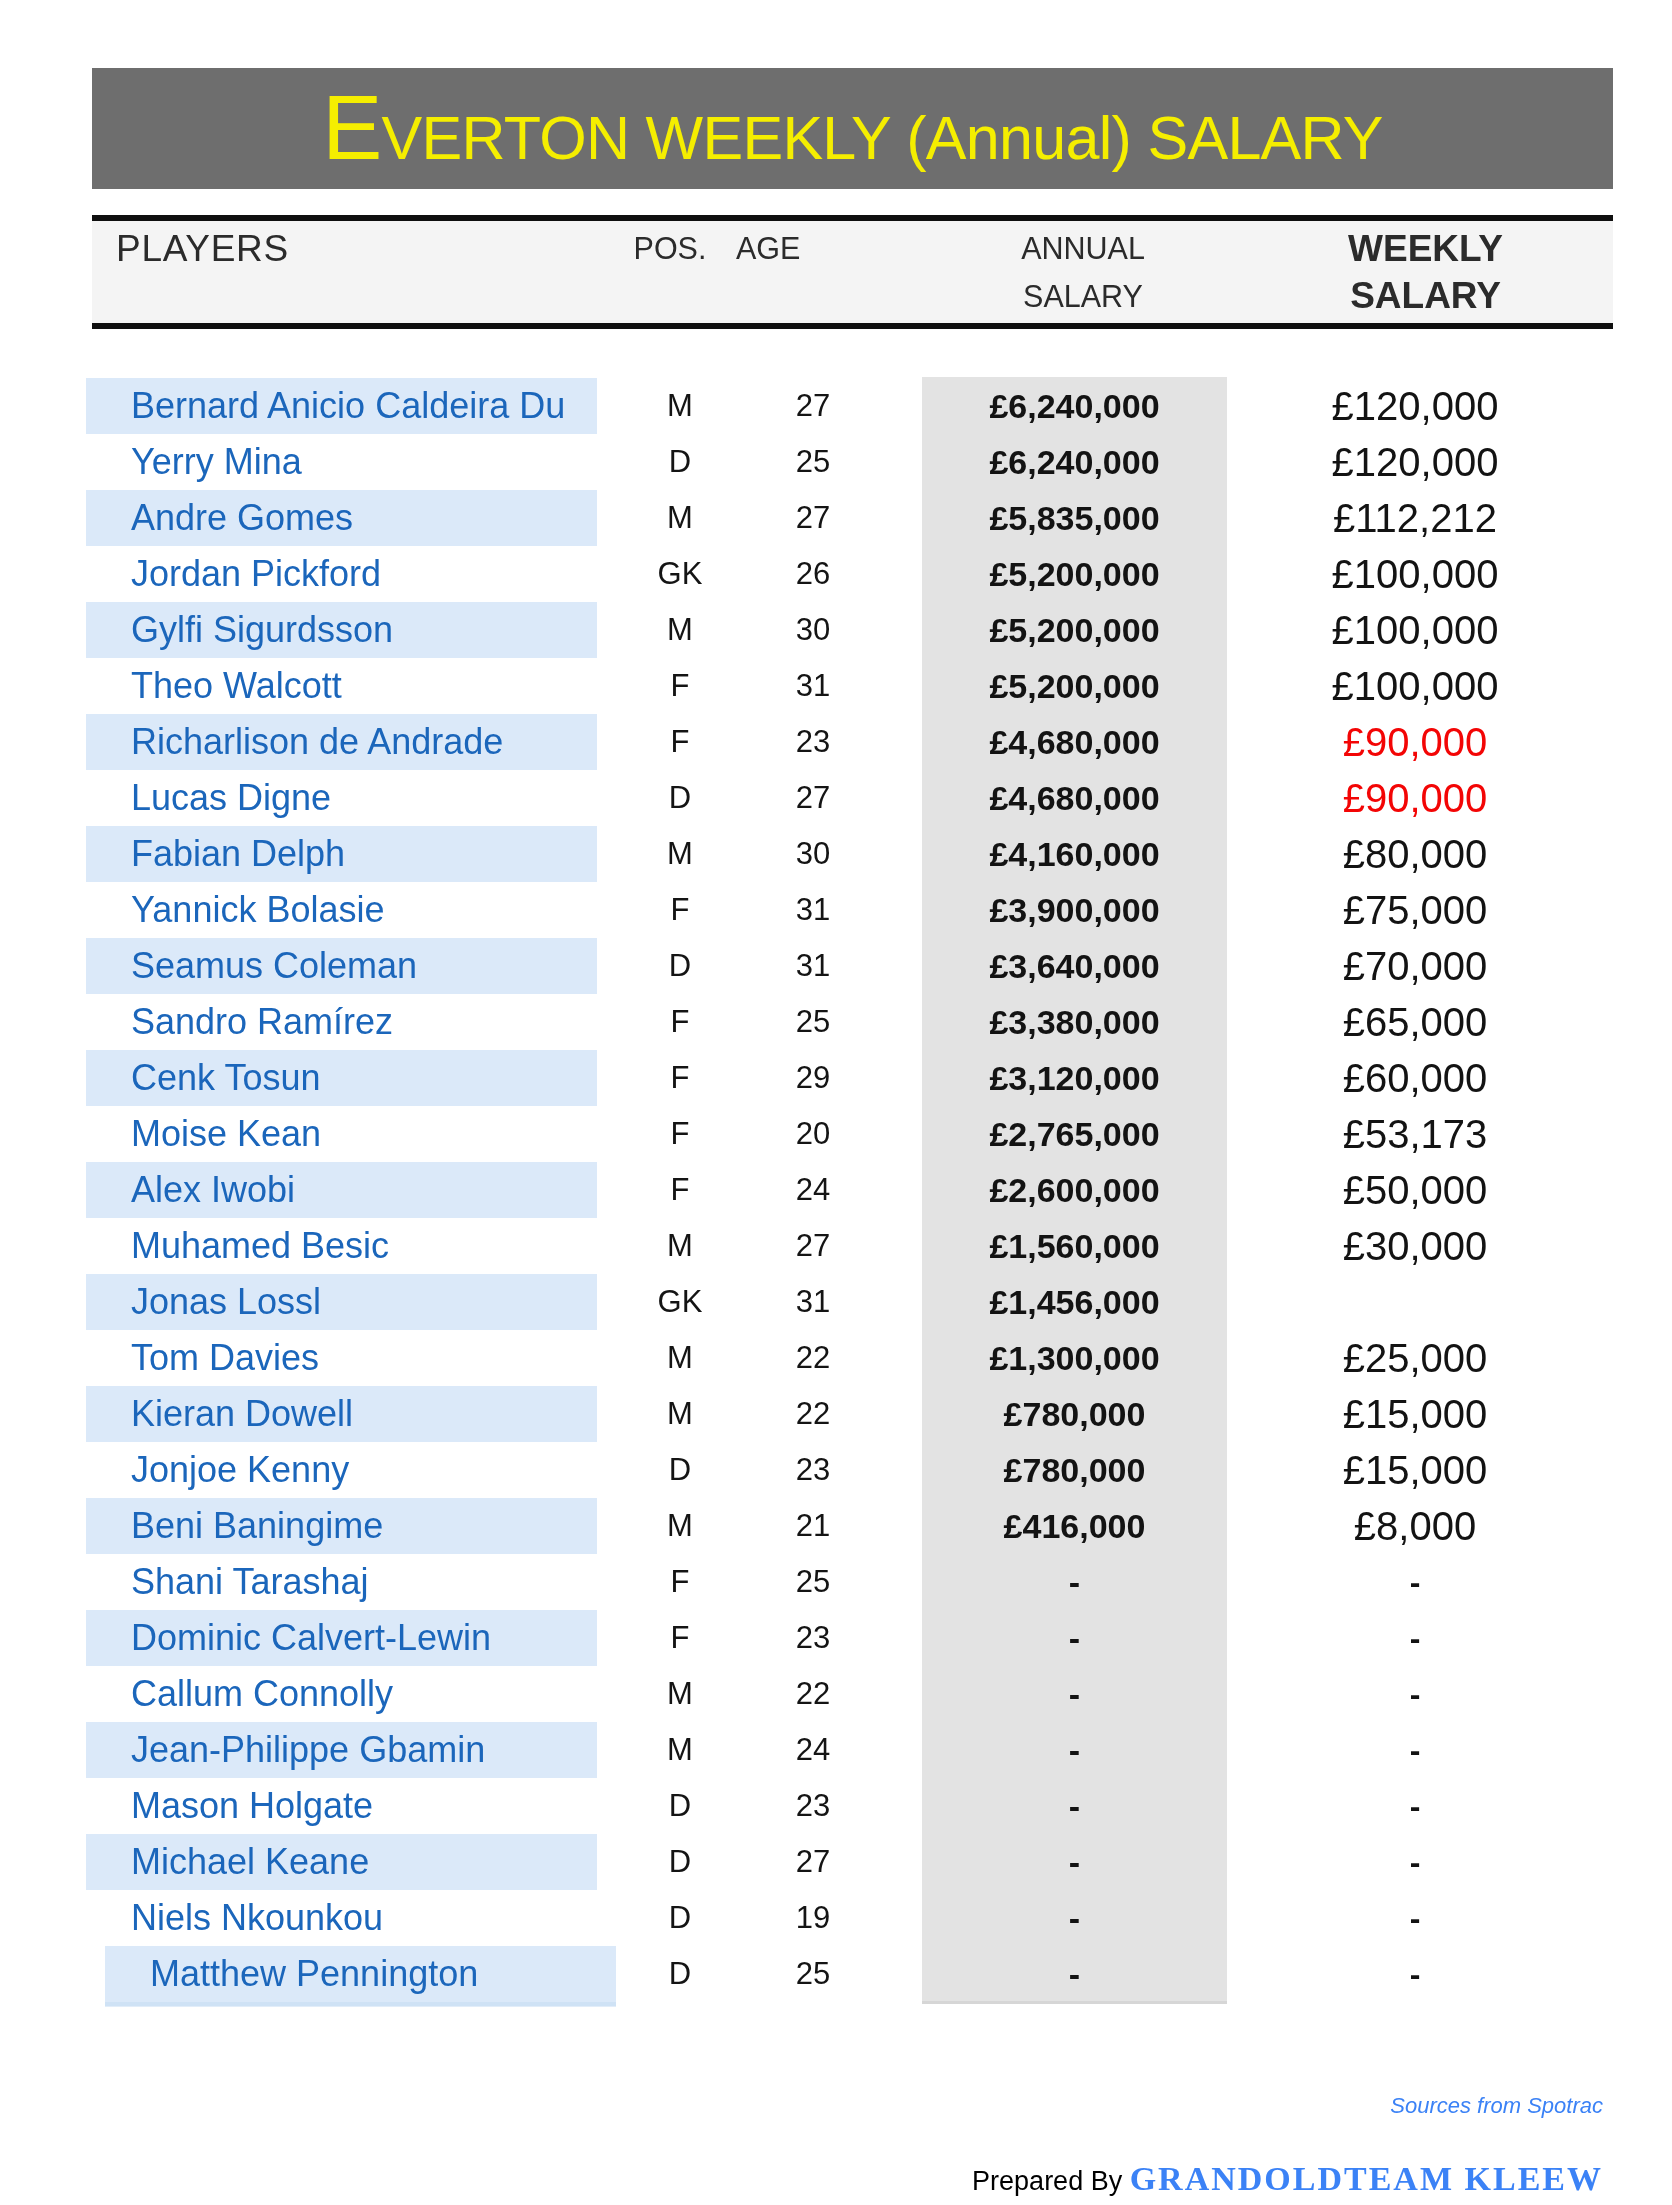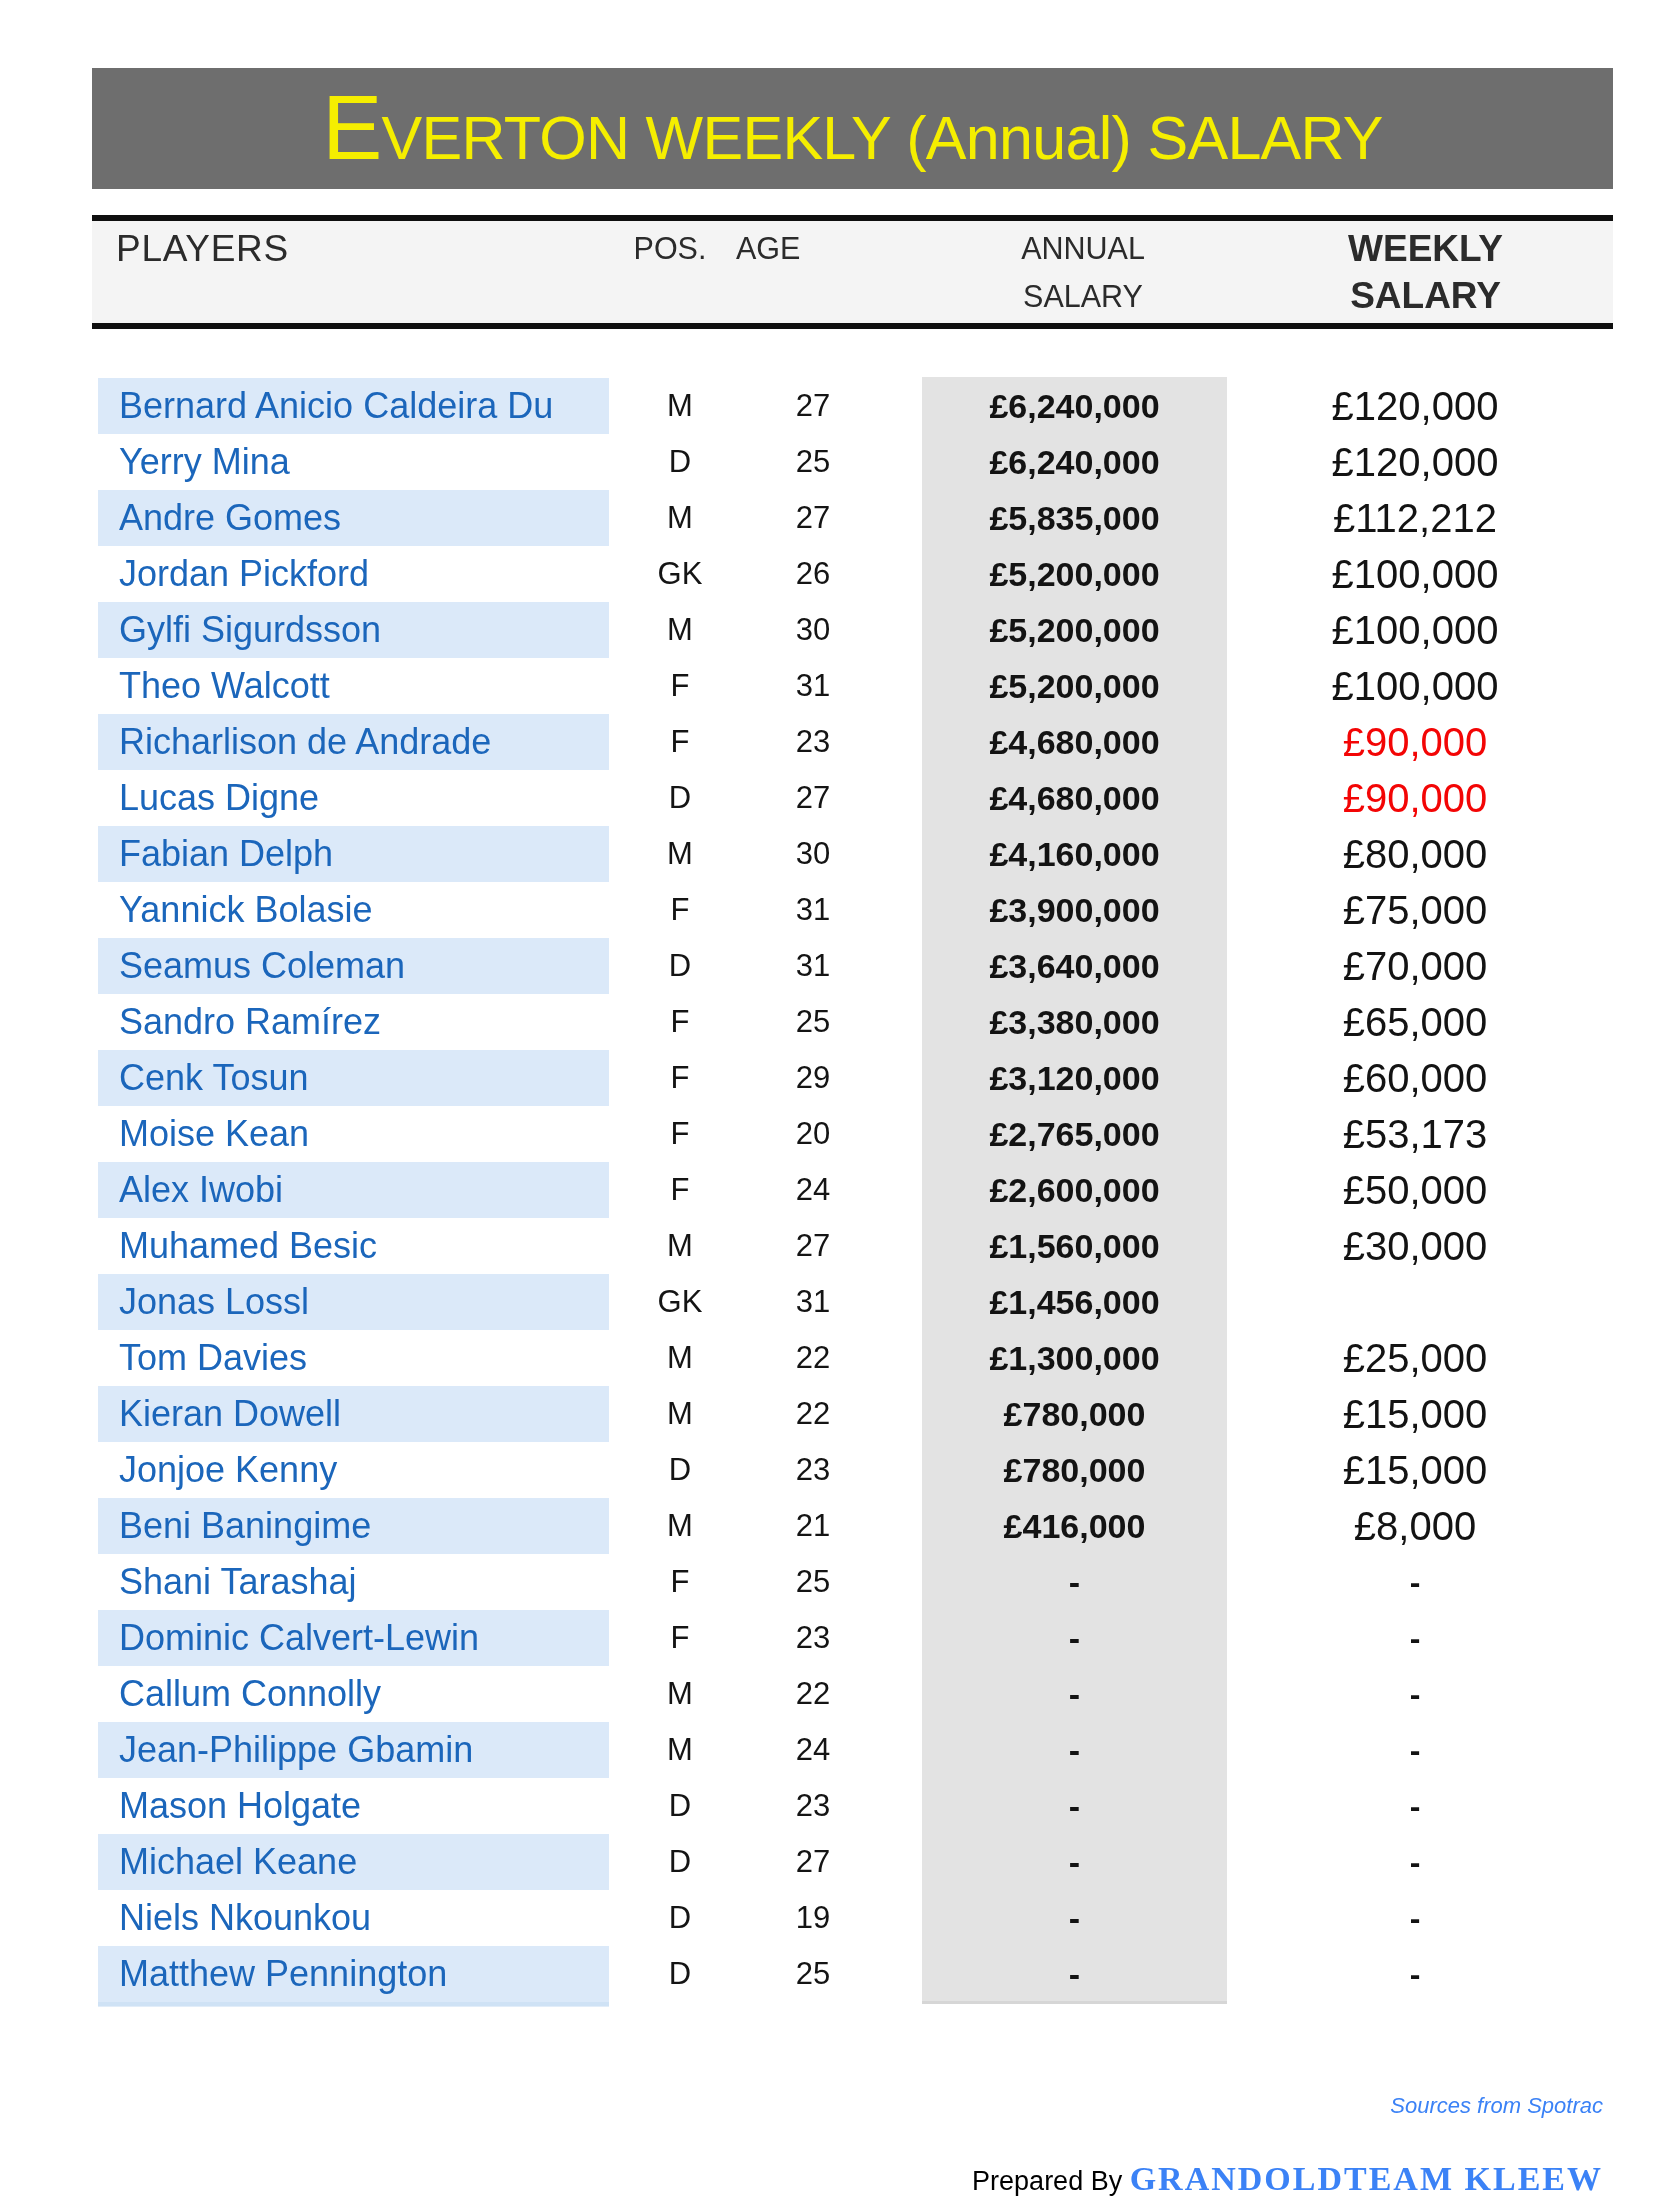--- a/index.html
+++ b/index.html
@@ -26,24 +26,24 @@
   .h-weekly2{left:1224px;width:219px;top:56px;font-size:37px;font-weight:bold;text-align:center;}
 
   
   .annual-band{position:absolute;left:922px;top:377px;width:305px;height:1624px;background:#e3e3e3;
                border-bottom:3.3px solid #d6d6d6;}
 
   
   .tbody{position:absolute;left:0;top:378px;width:1673px;}
   .row{position:relative;height:56px;}
   .cell{position:absolute;top:0;height:100%;line-height:56px;white-space:nowrap;}
-  .cell-name{left:98px;width:511px;padding-left:21px;box-sizing:border-box;overflow:hidden;
+  .cell-name{left:86px;width:511px;padding-left:45px;box-sizing:border-box;overflow:hidden;
              font-size:36px;color:#1b66bb;}
   .row.odd .cell-name{background:#dbe9f9;}
-  .row:last-child .cell-name{box-shadow:0 4.6px 0 #cfe2f5;}
+  .row:last-child .cell-name{box-shadow:0 4.6px 0 #cfe2f5;margin-left:19px;}
   .cell-pos{left:597px;width:166px;text-align:center;font-size:31px;color:#141414;}
   .cell-age{left:730px;width:166px;text-align:center;font-size:31px;color:#141414;}
   .cell-annual{left:922px;width:305px;text-align:center;font-size:34px;font-weight:bold;color:#131313;}
   .cell-weekly{left:1256px;width:318px;text-align:center;font-size:40px;color:#131313;}
   .cell-weekly.red{color:#f30505;}
   .cell-weekly.dash{font-size:32px;font-weight:bold;}
 
   
   .src{position:absolute;right:70px;top:2093px;font-size:22px;font-style:italic;color:#3b82f6;white-space:nowrap;}
   .prep{position:absolute;right:70px;top:2156px;white-space:nowrap;line-height:46px;}

